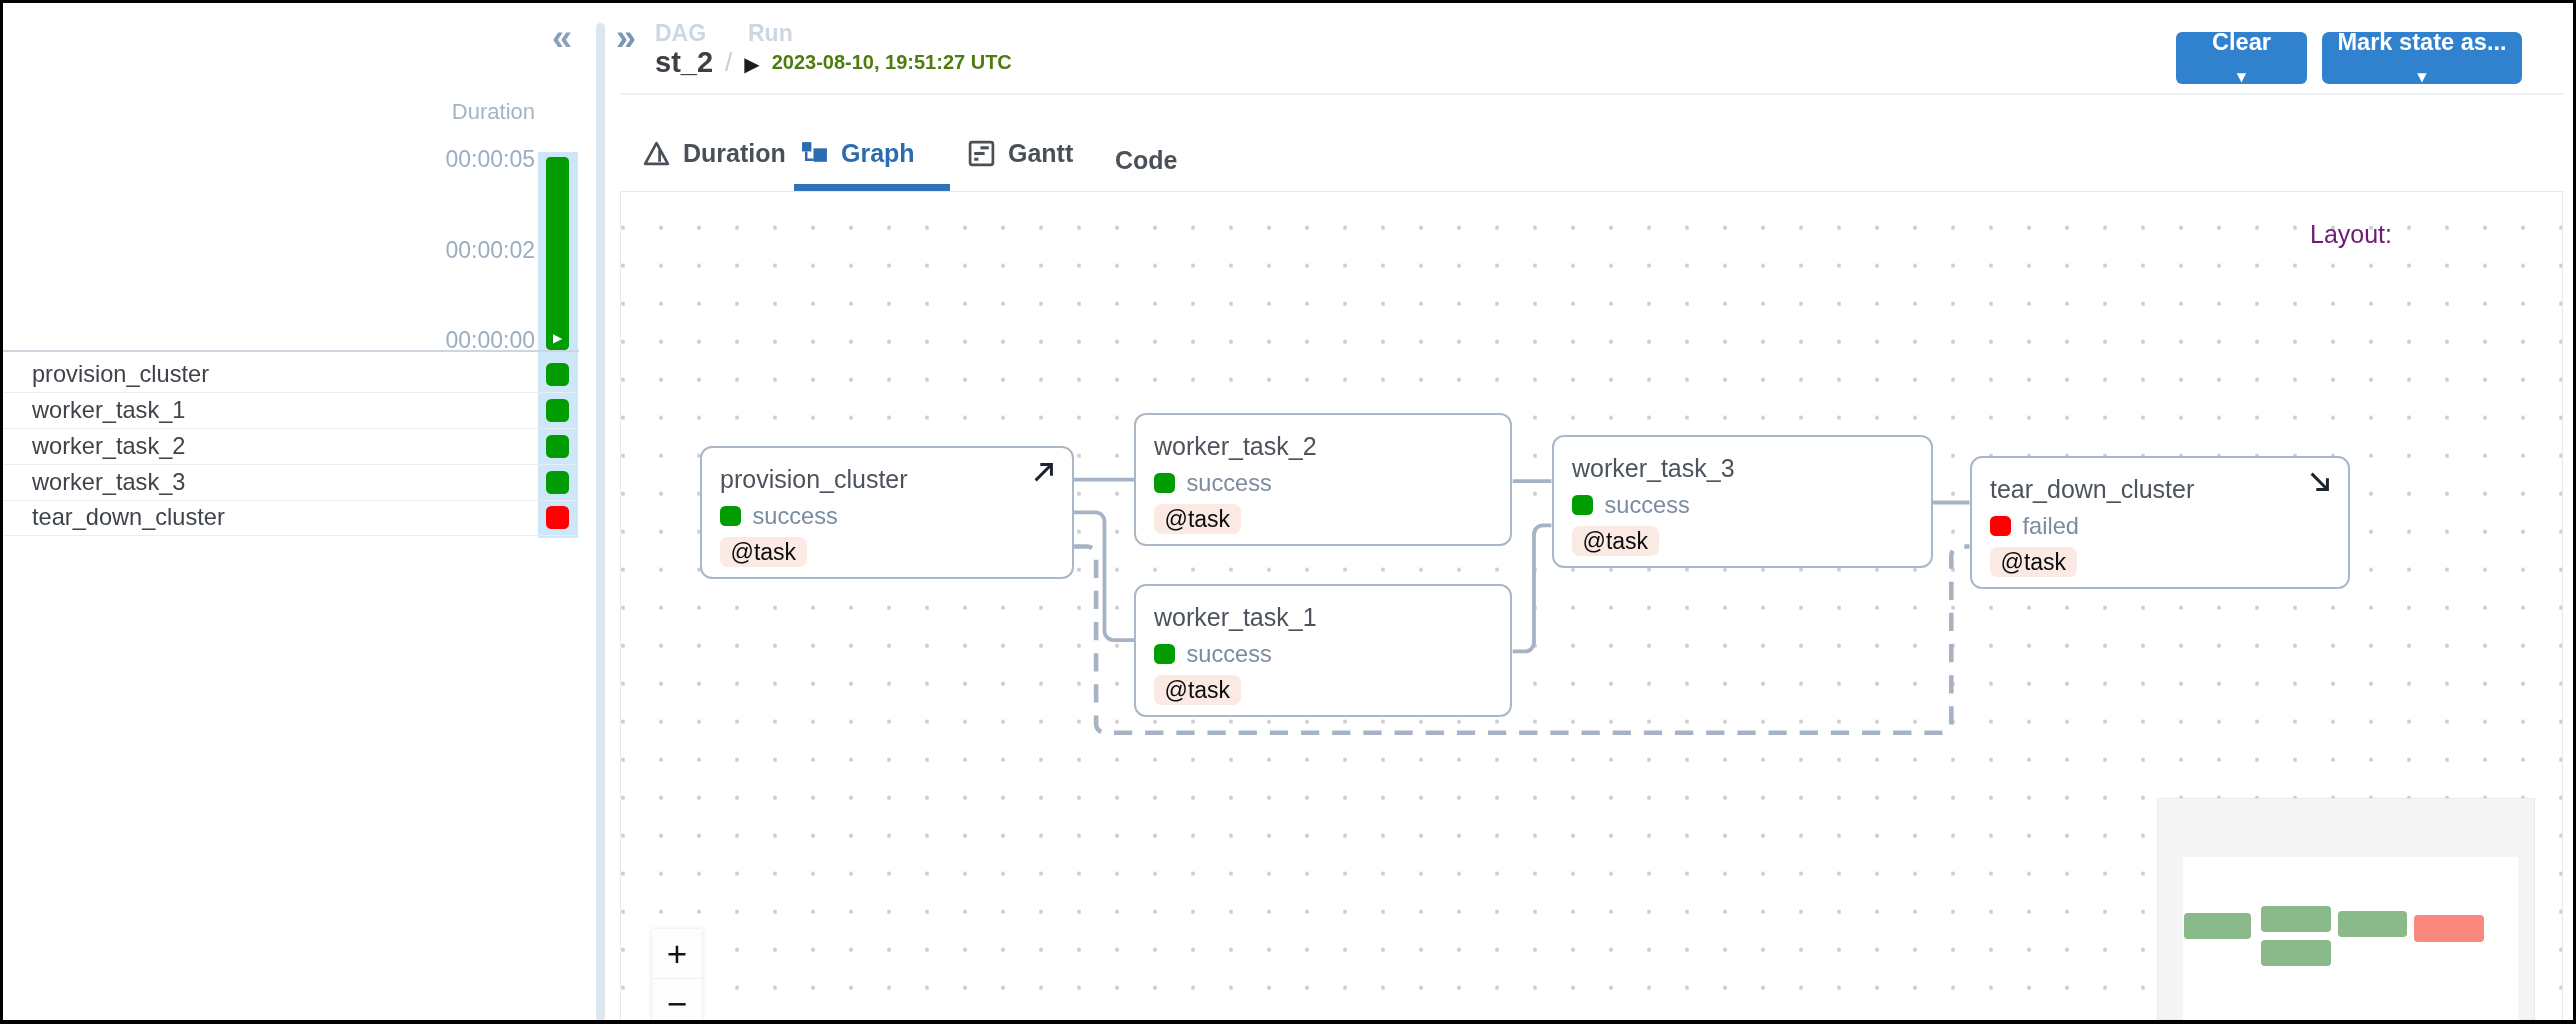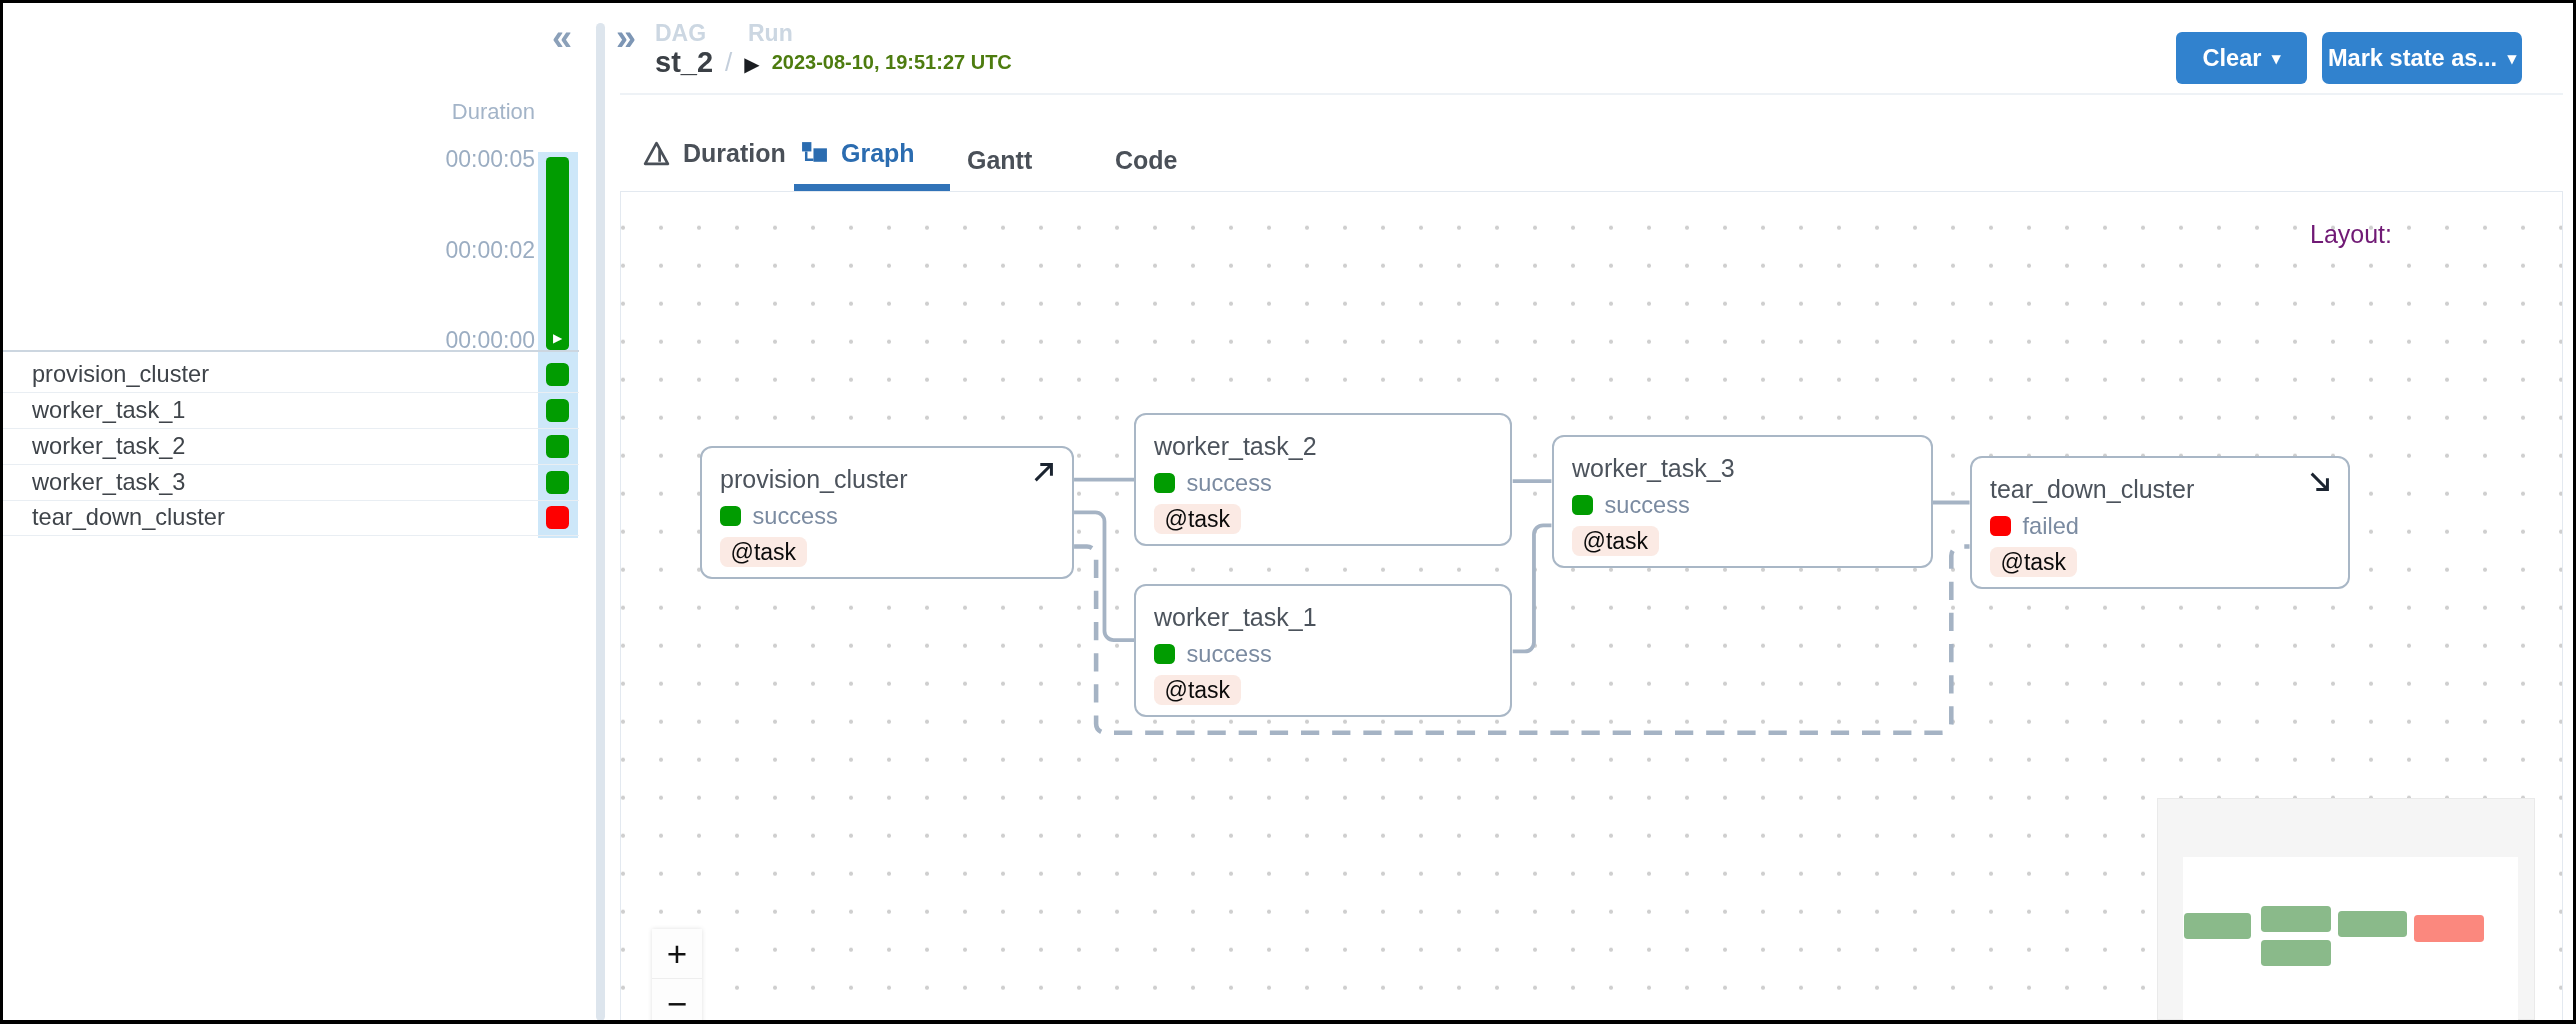--- a/index.html
+++ b/index.html
@@ -26,29 +26,29 @@
 
   
   .expand-icon { position:absolute; left:613px; top:13.7px; font-size:36px; font-weight:bold; color:#7d96b5; cursor:pointer; }
   .crumb-label { position:absolute; top:16.7px; font-size:23px; font-weight:bold; color:#ccd7e2; }
   .crumb-dag { left:652px; } .crumb-run { left:745px; }
   .title-row { position:absolute; left:652px; top:43px; display:flex; align-items:center; gap:12px; }
   .title-dag { font-size:29px; font-weight:bold; color:#3b4046; cursor:pointer; }
   .title-sep { font-size:26px; color:#c3cedb; }
   .run-type-icon { font-size:20px; color:#1a1d21; margin-top:3px; }
   .title-run { font-size:20px; font-weight:bold; color:#4d7c0f; cursor:pointer; }
-  .hdr-btn { position:absolute; top:29px; height:52px; background:#3182ce; border:none; border-radius:6px; color:#fff; font-family:"Liberation Sans",sans-serif; font-size:23.6px; font-weight:bold; display:flex; align-items:center; justify-content:center; gap:10.6px; cursor:pointer; }
+  .hdr-btn { position:absolute; top:29px; height:52px; background:#3182ce; border:none; border-radius:6px; color:#fff; font-family:"Liberation Sans",sans-serif; font-size:23.6px; font-weight:bold; display:flex; align-items:center; justify-content:center; gap:10.6px; cursor:pointer;flex-direction:column; }
   #btn-clear { left:2173px; width:131px; }
   #btn-mark { left:2319px; width:200px;border-radius:7px; }
   .caret { font-size:16.7px; }
   .header-border { position:absolute; left:617px; top:90px; width:1943px; height:1.5px; background:#eef2f6; }
 
   
   .tab { position:absolute; top:131px; display:flex; align-items:center; gap:12px; font-size:25px; font-weight:bold; color:#4a5058; cursor:pointer; height:38px; }
-  #tab-details { left:639px; } #tab-graph { left:797px; color:#2b6cb0; } #tab-gantt { left:964px;flex-direction:column; } #tab-code { left:1112px;flex-direction:column; }
+  #tab-details { left:639px; } #tab-graph { left:797px; color:#2b6cb0; } #tab-gantt { left:964px; } #tab-code { left:1112px;flex-direction:column; }
   .tab svg { display:block; }
   .tab-underline { position:absolute; left:791px; top:181px; width:156px; height:6.8px; background:#3173b8; }
 
   
   #canvas { position:absolute; left:617px; top:188px; width:1943px; height:830px; background:#fff;
     border-top:1.5px solid #e3e9f0; border-left:1.5px solid #e3e9f0; border-right:1.5px solid #e3e9f0; overflow:hidden;
     background-image:radial-gradient(circle, #cfcfcf 1.8px, transparent 2.3px); background-size:38px 38px; background-position:21px 16.7px; }
   #edges { position:absolute; left:0; top:0; }
   .node { position:absolute; background:#fff; border:2.3px solid #a9b7c6; border-radius:12px; padding:12px 18px; cursor:pointer; }
   .node-title { font-size:25px; color:#4c535c; margin-top:4.6px; }

